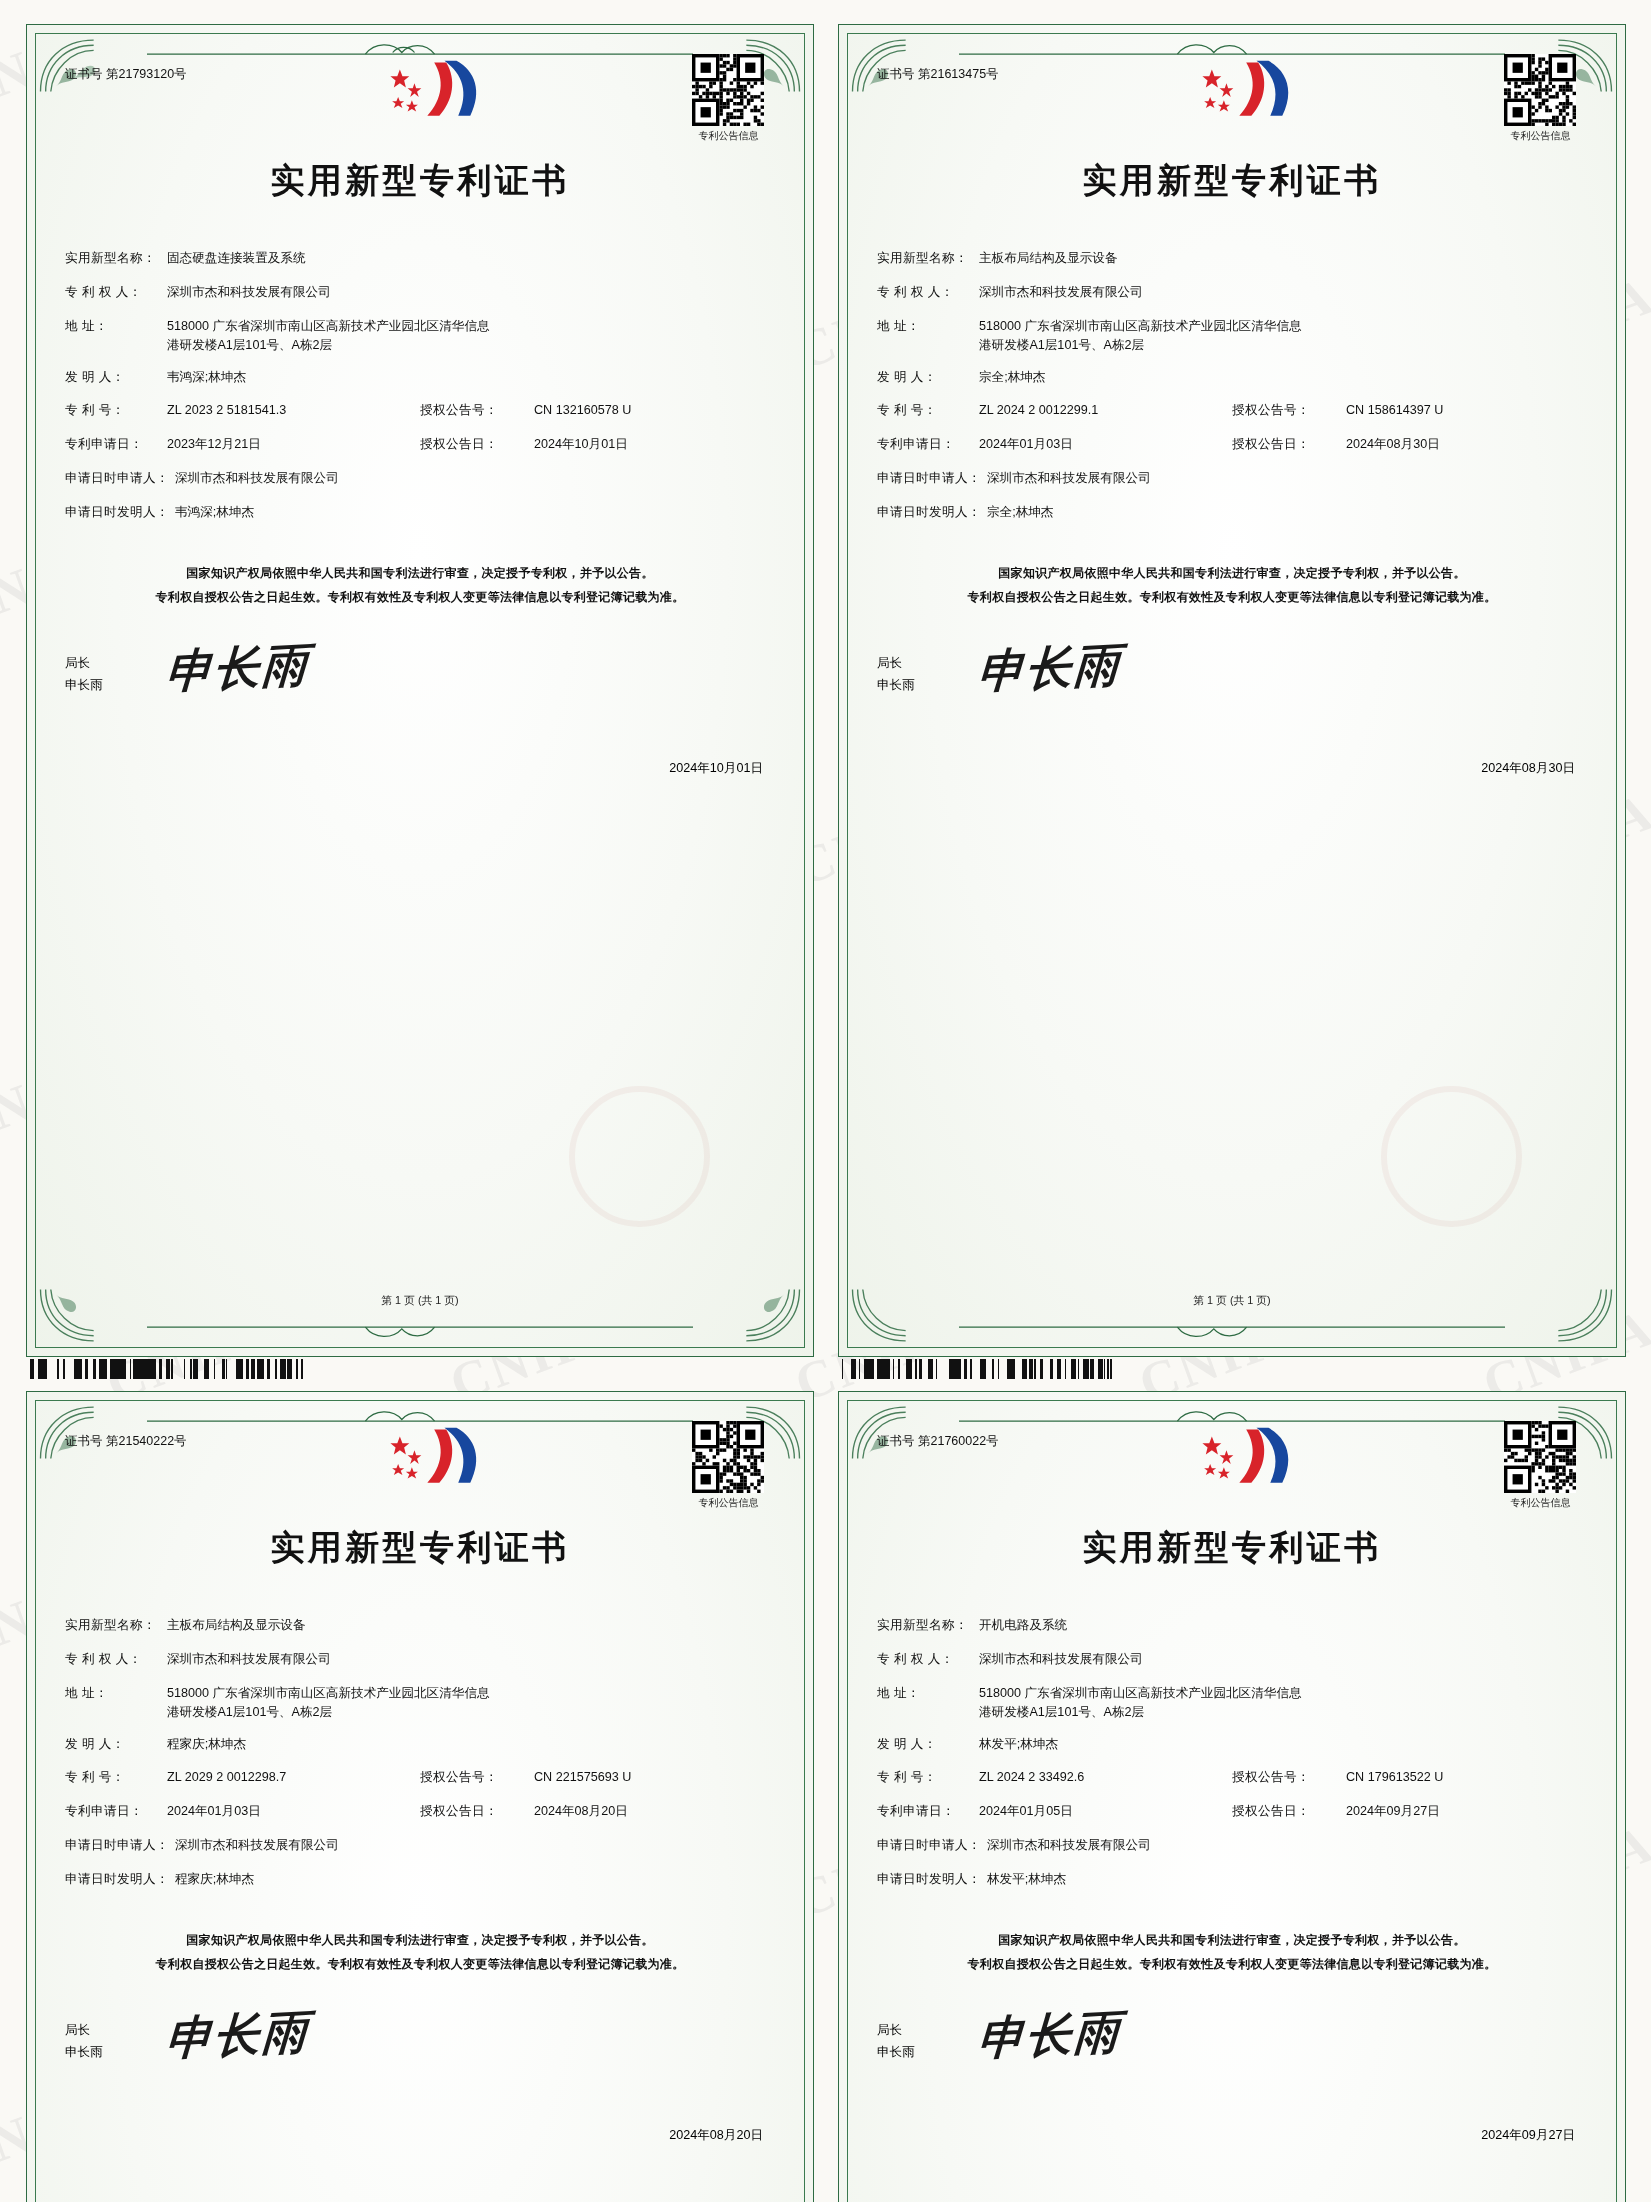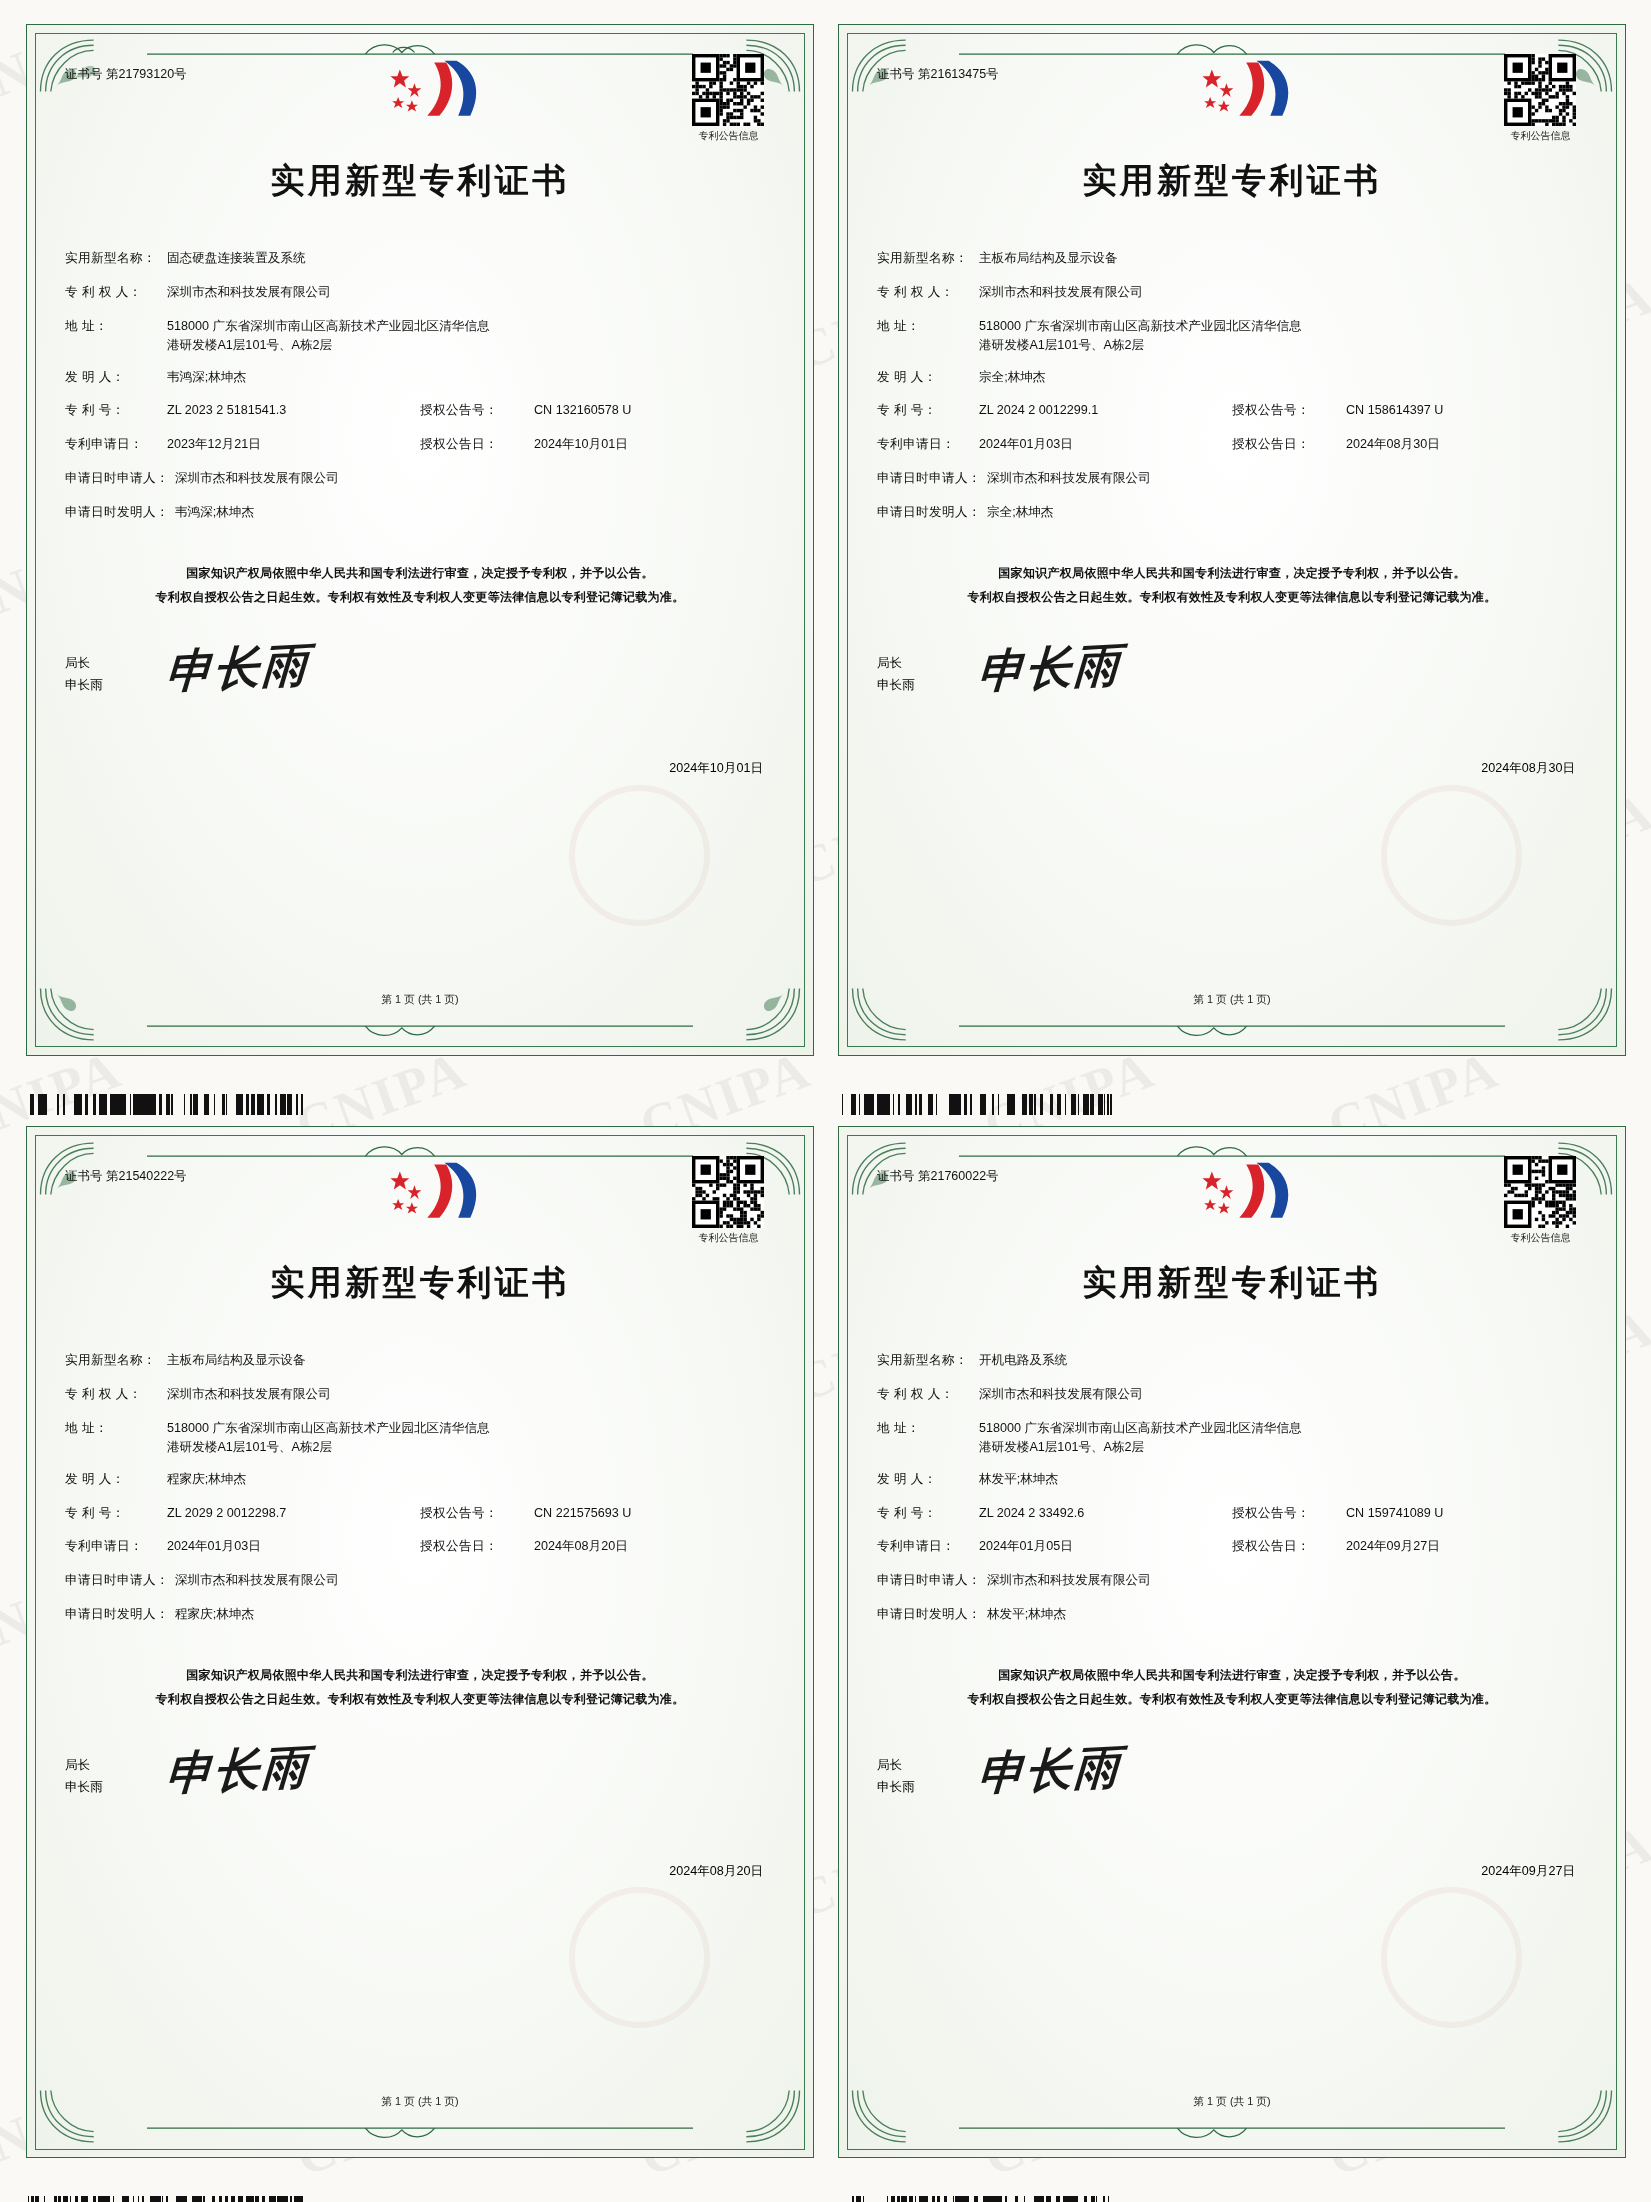--- a/index.html
+++ b/index.html
@@ -45,21 +45,21 @@
     gap: 34px 24px;
   }
   .cert-wrap {
     position: relative;
     width: 100%;
     height: 100%;
   }
   .cert {
     position: relative;
     width: 100%;
-    height: 1032px;
+    height: 1333px;
     box-sizing: border-box;
     background:
       radial-gradient(ellipse at 50% 40%, #ffffff 0%, #f7f9f5 55%, #eef3ea 100%);
     border: 1.7px solid #2e6b43;
     padding: 0;
     overflow: hidden;
   }
   .cert::after {
     content: "";
     position: absolute;
@@ -1821,21 +1821,21 @@
               <div class="lbl">发  明  人：</div>
               <div class="val">林发平;林坤杰</div>
             </div>
             <div class="two">
               <div class="half">
                 <div class="lbl">专  利  号：</div>
                 <div class="val">ZL 2024 2 33492.6</div>
               </div>
               <div class="half right">
                 <div class="lbl">授权公告号：</div>
-                <div class="val">CN 159741089 U</div>
+                <div class="val">CN 179613522 U</div>
               </div>
             </div>
             <div class="two">
               <div class="half">
                 <div class="lbl">专利申请日：</div>
                 <div class="val">2024年01月05日</div>
               </div>
               <div class="half right">
                 <div class="lbl">授权公告日：</div>
                 <div class="val">2024年09月27日</div>

